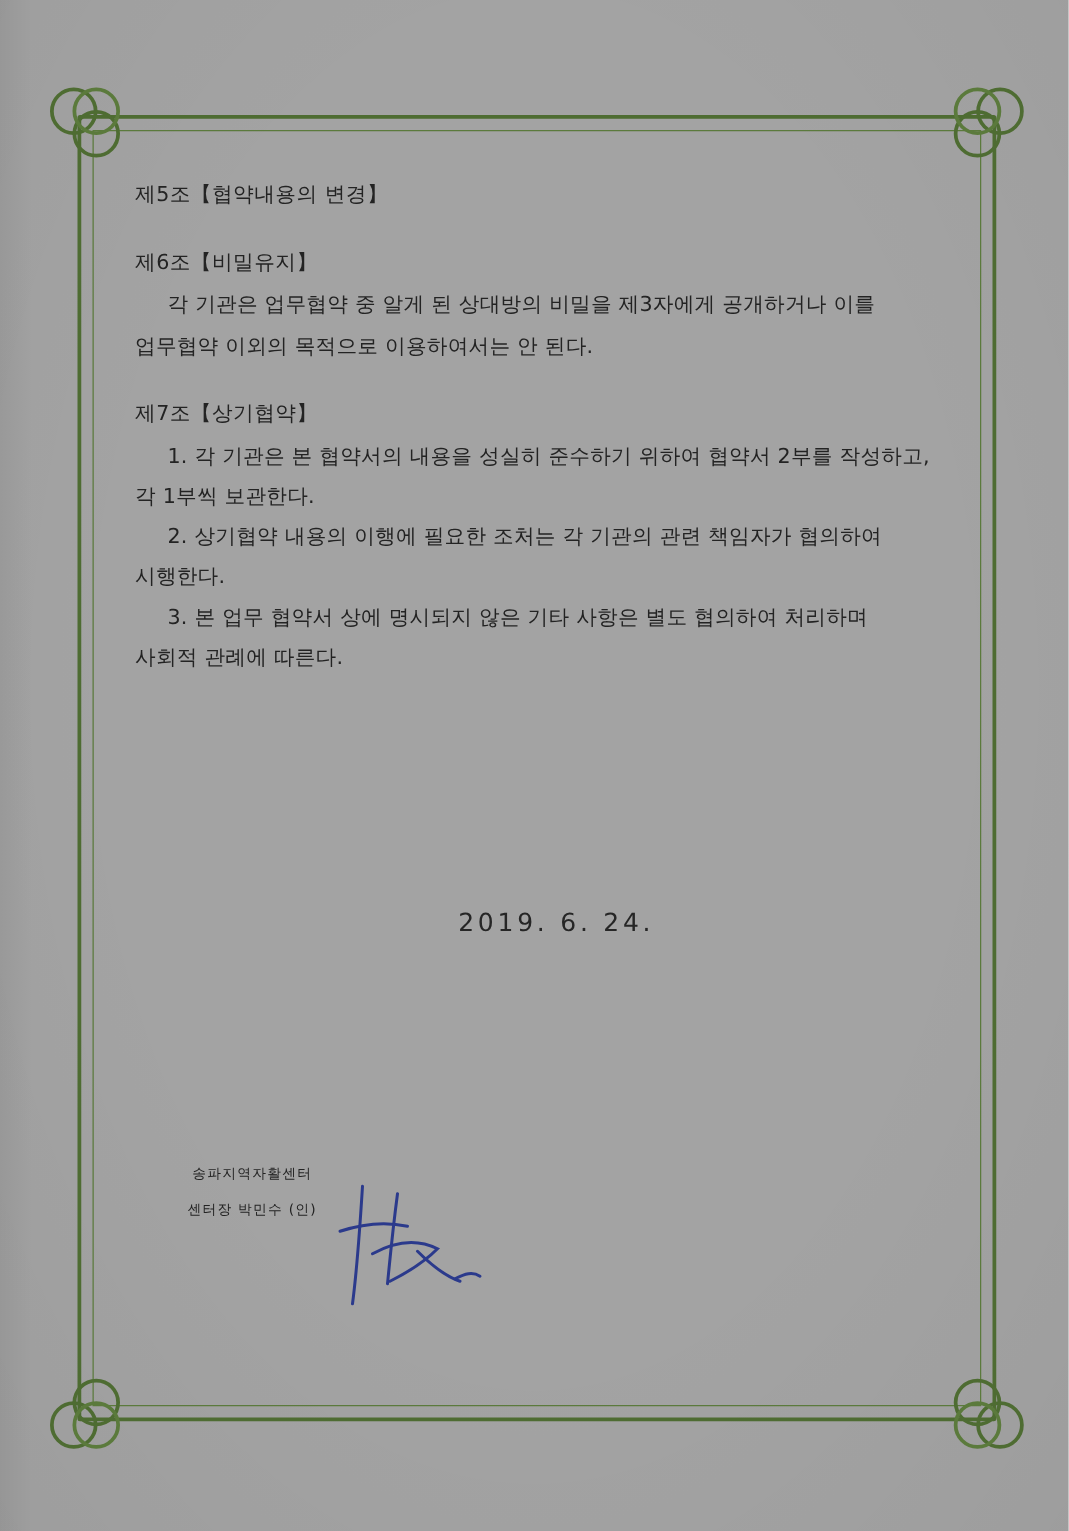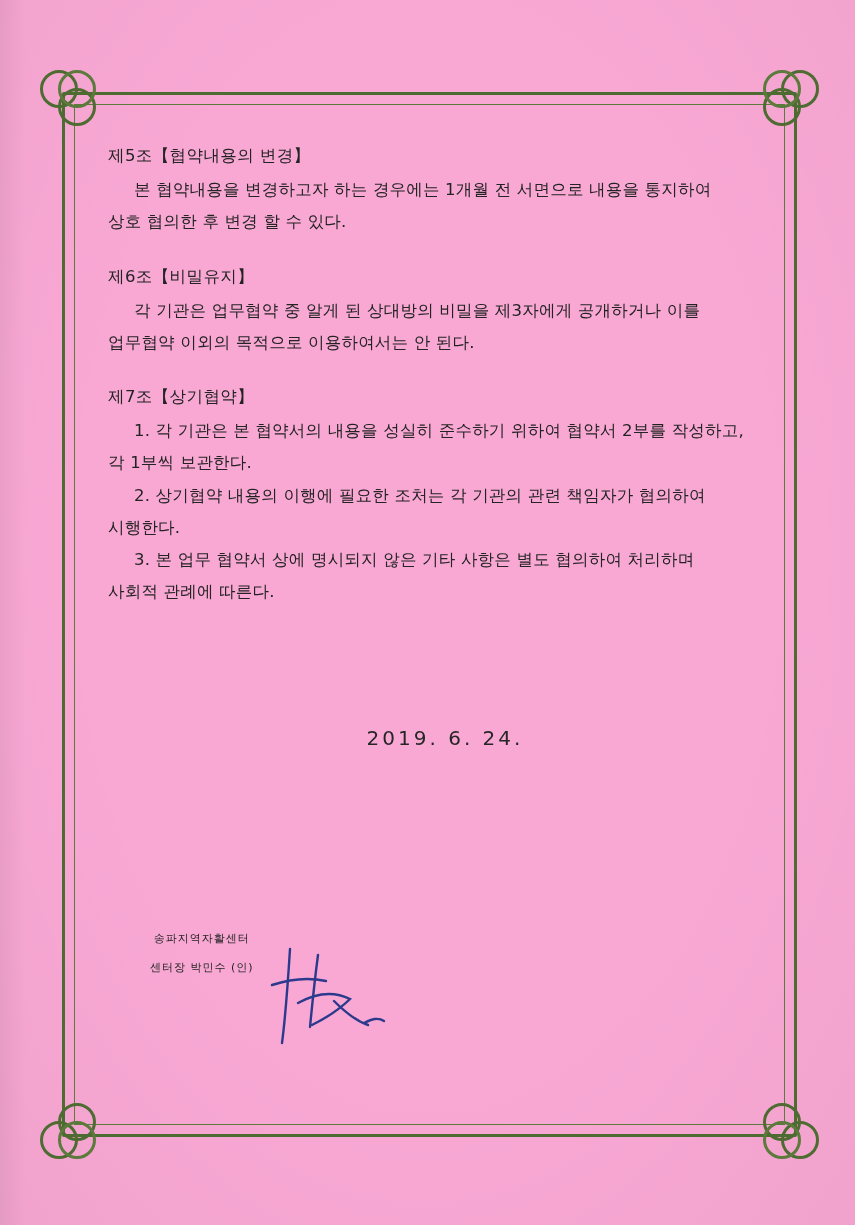--- a/index.html
+++ b/index.html
@@ -12,21 +12,21 @@
     height: 1225px;
     position: relative;
     font-family: "Liberation Serif", "DejaVu Serif", serif;
     overflow: hidden;
   }
 
   
   #page {
     position: absolute;
     inset: 0;
-    background: #f9a8d4;
+    background: #a3a3a3;
   }
   
   #page::before {
     content: "";
     position: absolute;
     inset: 0;
     background:
       radial-gradient(ellipse at 50% 45%, rgba(255,255,255,0) 55%, rgba(0,0,0,0.035) 100%);
     pointer-events: none;
   }
@@ -192,23 +192,20 @@
       <span class="ring r1"></span>
         <span class="ring r2"></span>
         <span class="ring r3"></span>
     </div>
   </div>
 
   <div class="content">
 
     <div class="clause">
       <p class="clause-head">제5조【협약내용의 변경】</p>
-      <div class="clause-body">
-        <p>본 협약내용을 변경하고자 하는 경우에는 1개월 전 서면으로 내용을 통지하여 상호 협의한 후 변경 할 수 있다.</p>
-      </div>
     </div>
 
     <div class="gap-sm"></div>
 
     <div class="clause">
       <p class="clause-head">제6조【비밀유지】</p>
       <div class="clause-body">
         <p>각 기관은 업무협약 중 알게 된 상대방의 비밀을 제3자에게 공개하거나 이를 업무협약 이외의 목적으로 이용하여서는 안 된다.</p>
       </div>
     </div>

